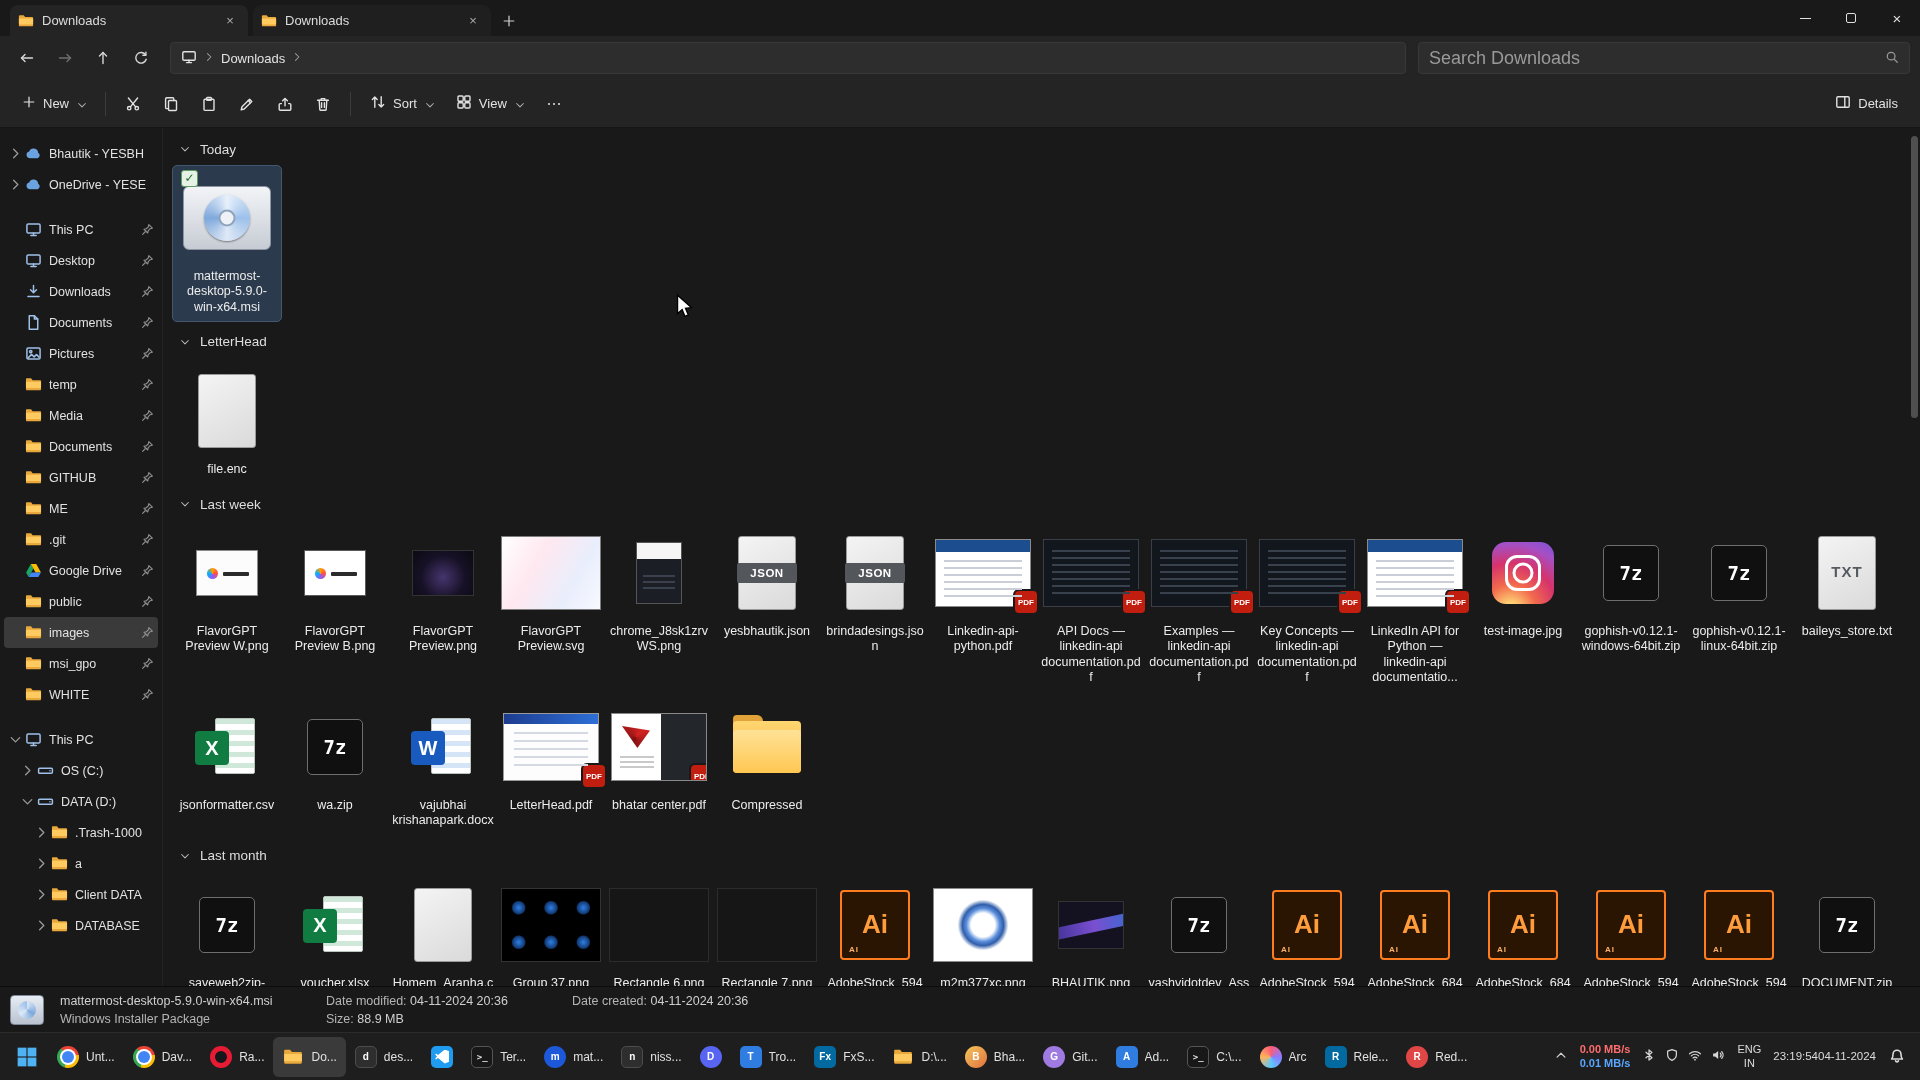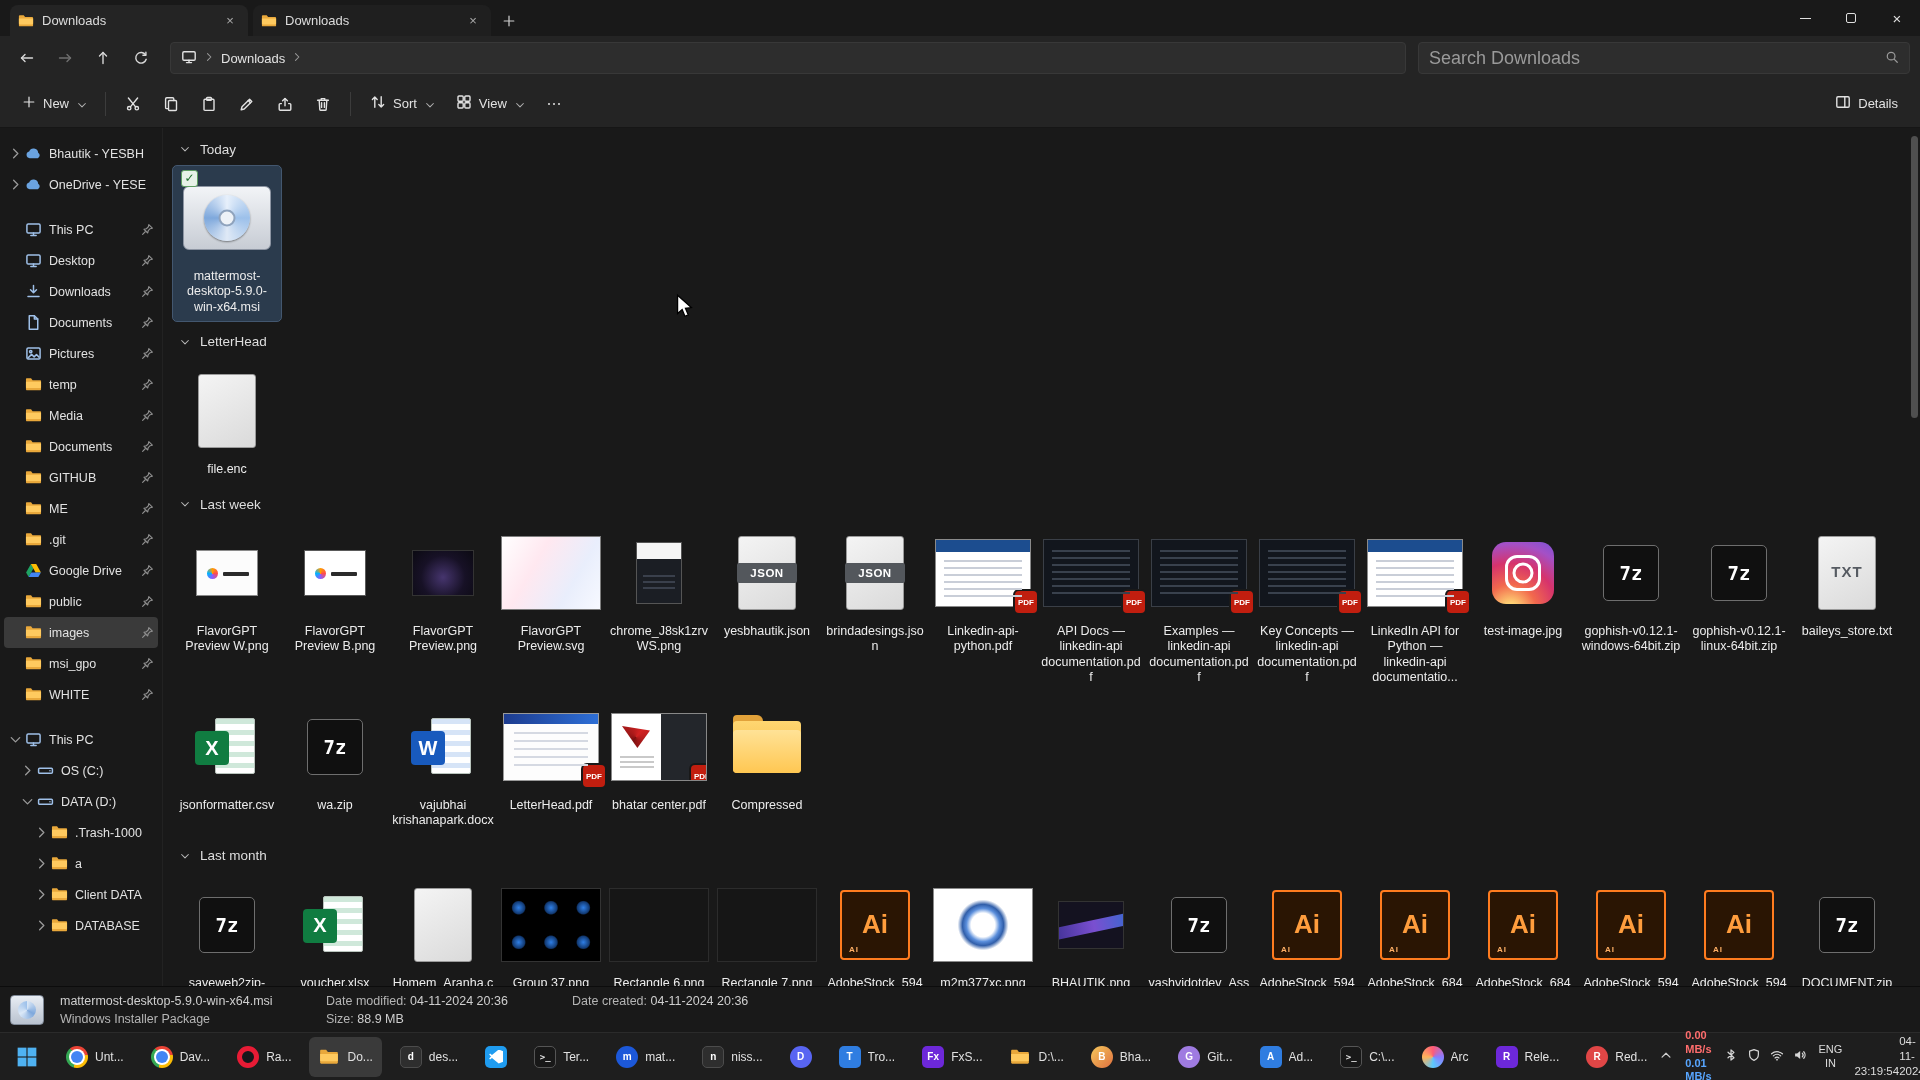--- a/index.html
+++ b/index.html
@@ -137,38 +137,38 @@
 
 .statusbar{height:46px;background:#191919;border-top:1px solid #0c0c0c;display:flex;align-items:center;padding:0 10px;gap:16px;font-size:12.5px;color:#cfcfcf}
 .mini-msi{position:relative;width:34px;height:30px;background:linear-gradient(180deg,#e8edf4,#b9c2cf);border:1px solid #7e8896;border-radius:4px;flex:0 0 auto}
 .mini-msi::after{content:"";position:absolute;left:50%;top:50%;width:18px;height:18px;transform:translate(-50%,-50%);border-radius:50%;background:conic-gradient(#dbe8f7,#7ea8dc,#dbe8f7,#9cc0ea)}
 .sb-col{display:flex;flex-direction:column;gap:4px;justify-content:center}
 .sb-row{white-space:nowrap}
 .sb-dim{color:#b5b5b5}
 
 
 .taskbar{position:absolute;left:0;right:0;bottom:0;height:48px;background:#1e1e1e;border-top:1px solid #2b2b2b;display:flex;align-items:center;padding:0 6px;gap:3px}
-.tb-apps{display:flex;align-items:flex-end;gap:9px}
+.tb-apps{display:flex;align-items:flex-end;gap:0}
 .tb-app{height:40px;border:none;background:none;border-radius:6px;display:flex;align-items:center;gap:7px;padding:0 9px;color:#e0e0e0;font-size:12px;font-family:inherit}
 .tb-app.active{background:#3a3a3a}
 .tb-app.start{padding:0 10px}
 .tb-label{max-width:44px;white-space:nowrap;overflow:hidden}
 .tb-ic{width:22px;height:22px;border-radius:5px;position:relative;display:flex;align-items:center;justify-content:center;font-size:10px;font-weight:bold;color:#fff;flex:0 0 auto}
 .ic-chrome{border-radius:50%;background:conic-gradient(from -40deg,#ea4335 0 33%,#fbbc05 33% 66%,#34a853 66% 100%)}
 .ic-chrome::after{content:"";position:absolute;inset:5px;border-radius:50%;background:#4285f4;box-shadow:0 0 0 2px #fff}
 .ic-opera{border-radius:50%;background:#16171b;border:5px solid #e81b35}
 .ic-explorer{background:none}
 .ic-dark{background:#2e2e2e;border:1px solid #4c4c4c}
 .ic-vscode{background:#1f9cf0}
 .ic-vscode::after{content:"";position:absolute;inset:4px;background:#fff;clip-path:polygon(68% 0,100% 12%,100% 88%,68% 100%,20% 60%,6% 72%,0 64%,13% 50%,0 36%,6% 28%,20% 40%)}
 .ic-terminal{background:#181818;border:1px solid #555;color:#e6e6e6;font-family:"DejaVu Sans Mono",monospace;font-size:9px}
 .ic-mattermost{border-radius:50%;background:#1c58d9}
 .ic-discord{border-radius:50%;background:#5865f2}
 .ic-blue{background:#2f7de1}
-.ic-gray{background:#6d28d9}
+.ic-gray{background:#0369a1}
 .ic-circle{border-radius:50%;background:linear-gradient(135deg,#f5c85c,#e0703f)}
 .ic-github{border-radius:50%;background:#9f7be1}
 .ic-arc{border-radius:50%;background:conic-gradient(#ff5b77,#8a7bff,#5bc9ff,#ffb45b,#ff5b77)}
 .ic-red{border-radius:50%;background:#e04646}
 .tray{margin-left:auto;display:flex;align-items:center;gap:12px;padding-right:8px;color:#dcdcdc}
 .tray-chev{color:#d0d0d0}
 .net{display:flex;flex-direction:column;align-items:flex-end;line-height:1.25;font-size:11px;font-weight:bold}
 .net-up{color:#ff6d6d}
 .net-down{color:#58a6ff}
 .tray-icons{display:flex;align-items:center;gap:9px;color:#d6d6d6}

